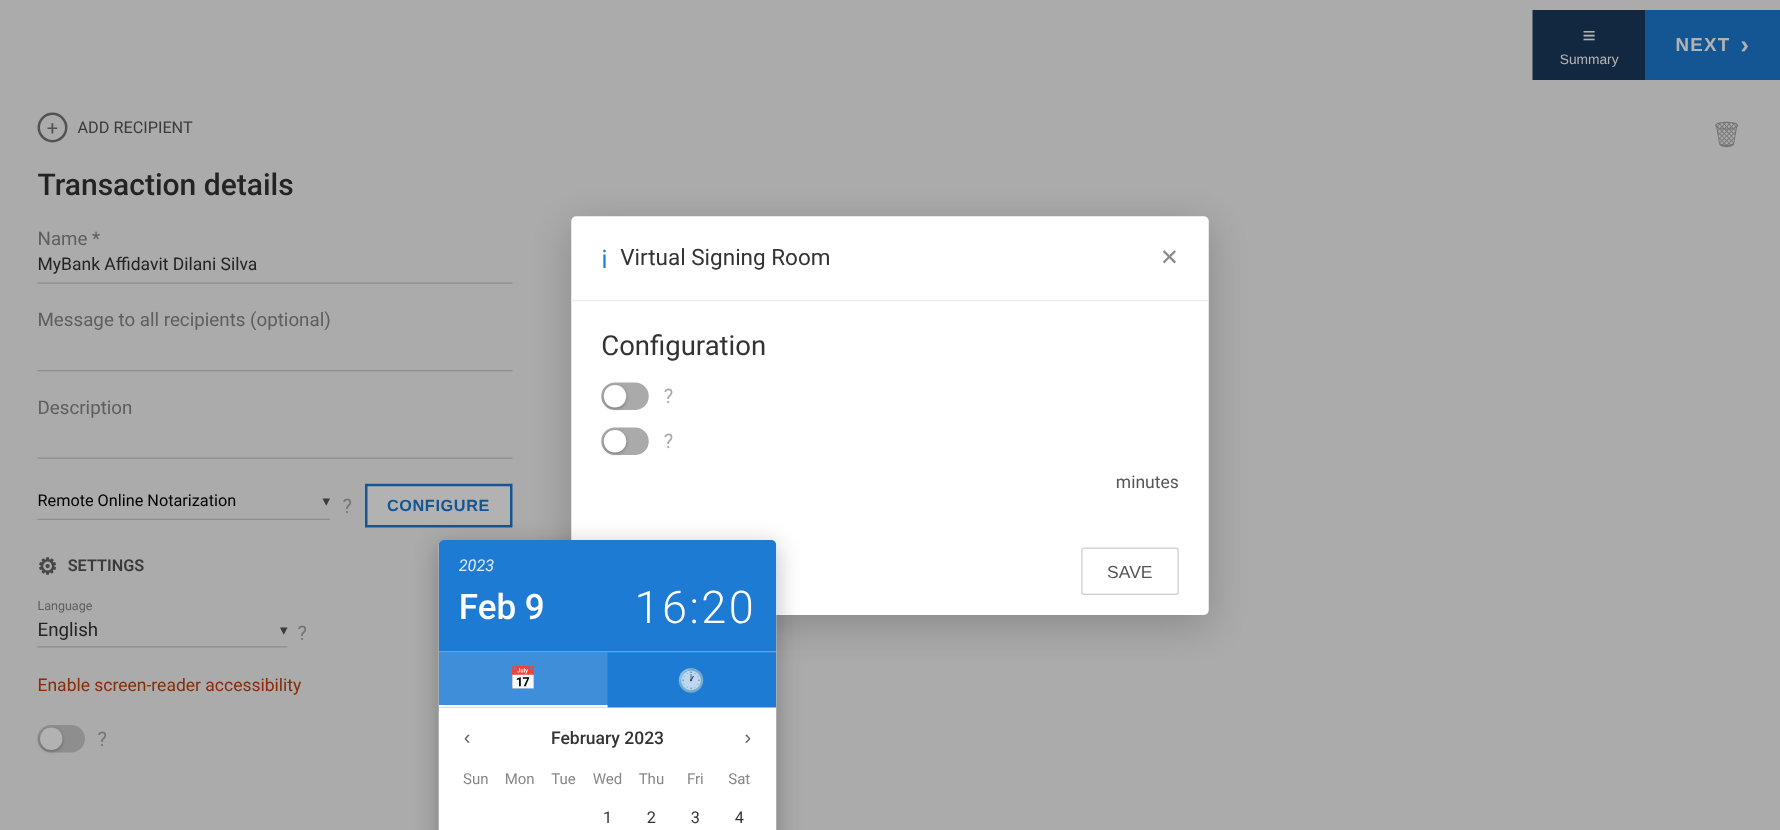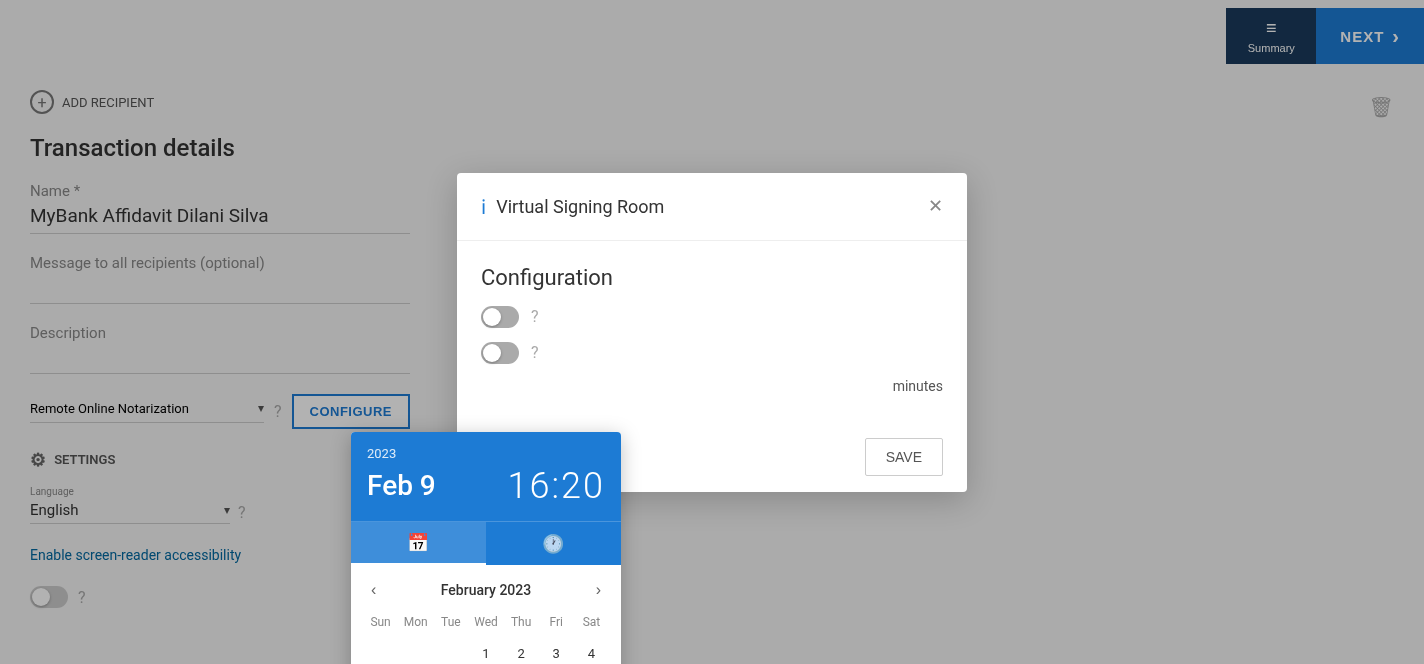--- a/index.html
+++ b/index.html
@@ -104,21 +104,21 @@
       margin-bottom: 20px;
     }
 
     .field-label {
       font-size: 15px;
       color: #888;
       margin-bottom: 4px;
     }
 
     .field-value {
-      font-size: 19px;
+      font-size: 14px;
       color: #333;
       border-bottom: 1px solid #ccc;
       padding-bottom: 6px;
     }
 
     .field-empty {
       font-size: 15px;
       color: #ccc;
       border-bottom: 1px solid #ccc;
       padding-bottom: 6px;
@@ -206,21 +206,21 @@
 
     .accessibility-row {
       display: flex;
       align-items: center;
       gap: 10px;
       margin-top: 20px;
     }
 
     .accessibility-label {
       font-size: 14px;
-      color: #0369a1;
+      color: #c2410c;
       flex: 1;
     }
 
     .review-row {
       display: flex;
       align-items: center;
       gap: 10px;
       margin-top: 20px;
     }
 
@@ -345,20 +345,21 @@
     .dt-header {
       background: #1d7bd4;
       color: white;
       padding: 14px 16px;
     }
 
     .dt-year {
       font-size: 13px;
       opacity: 0.85;
       margin-bottom: 4px;
+      font-style: italic;
     }
 
     .dt-date-time-row {
       display: flex;
       align-items: center;
       justify-content: space-between;
     }
 
     .dt-date {
       font-size: 28px;

